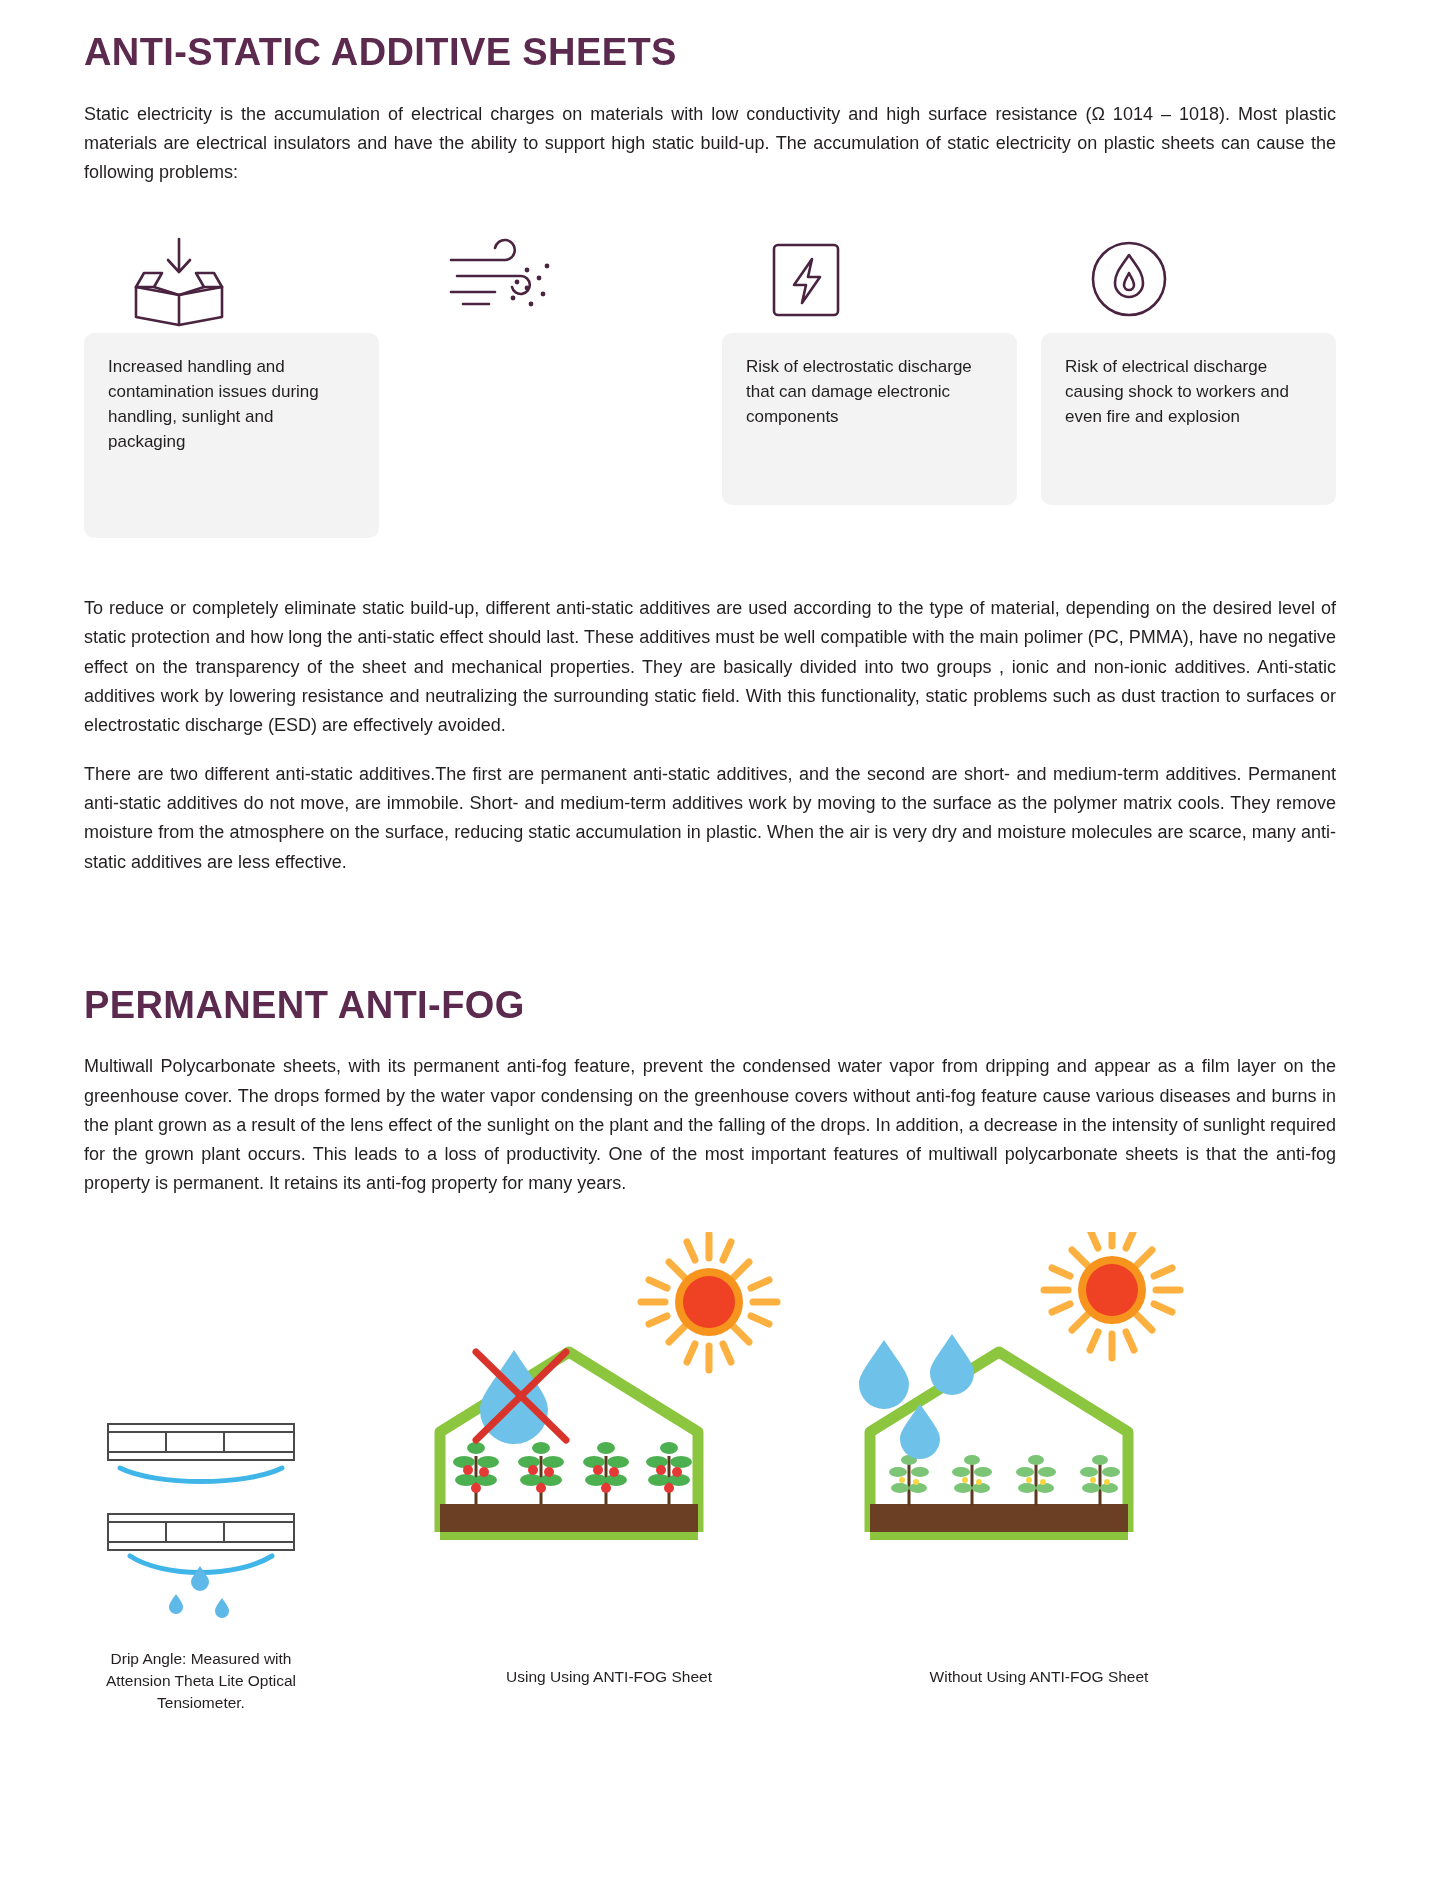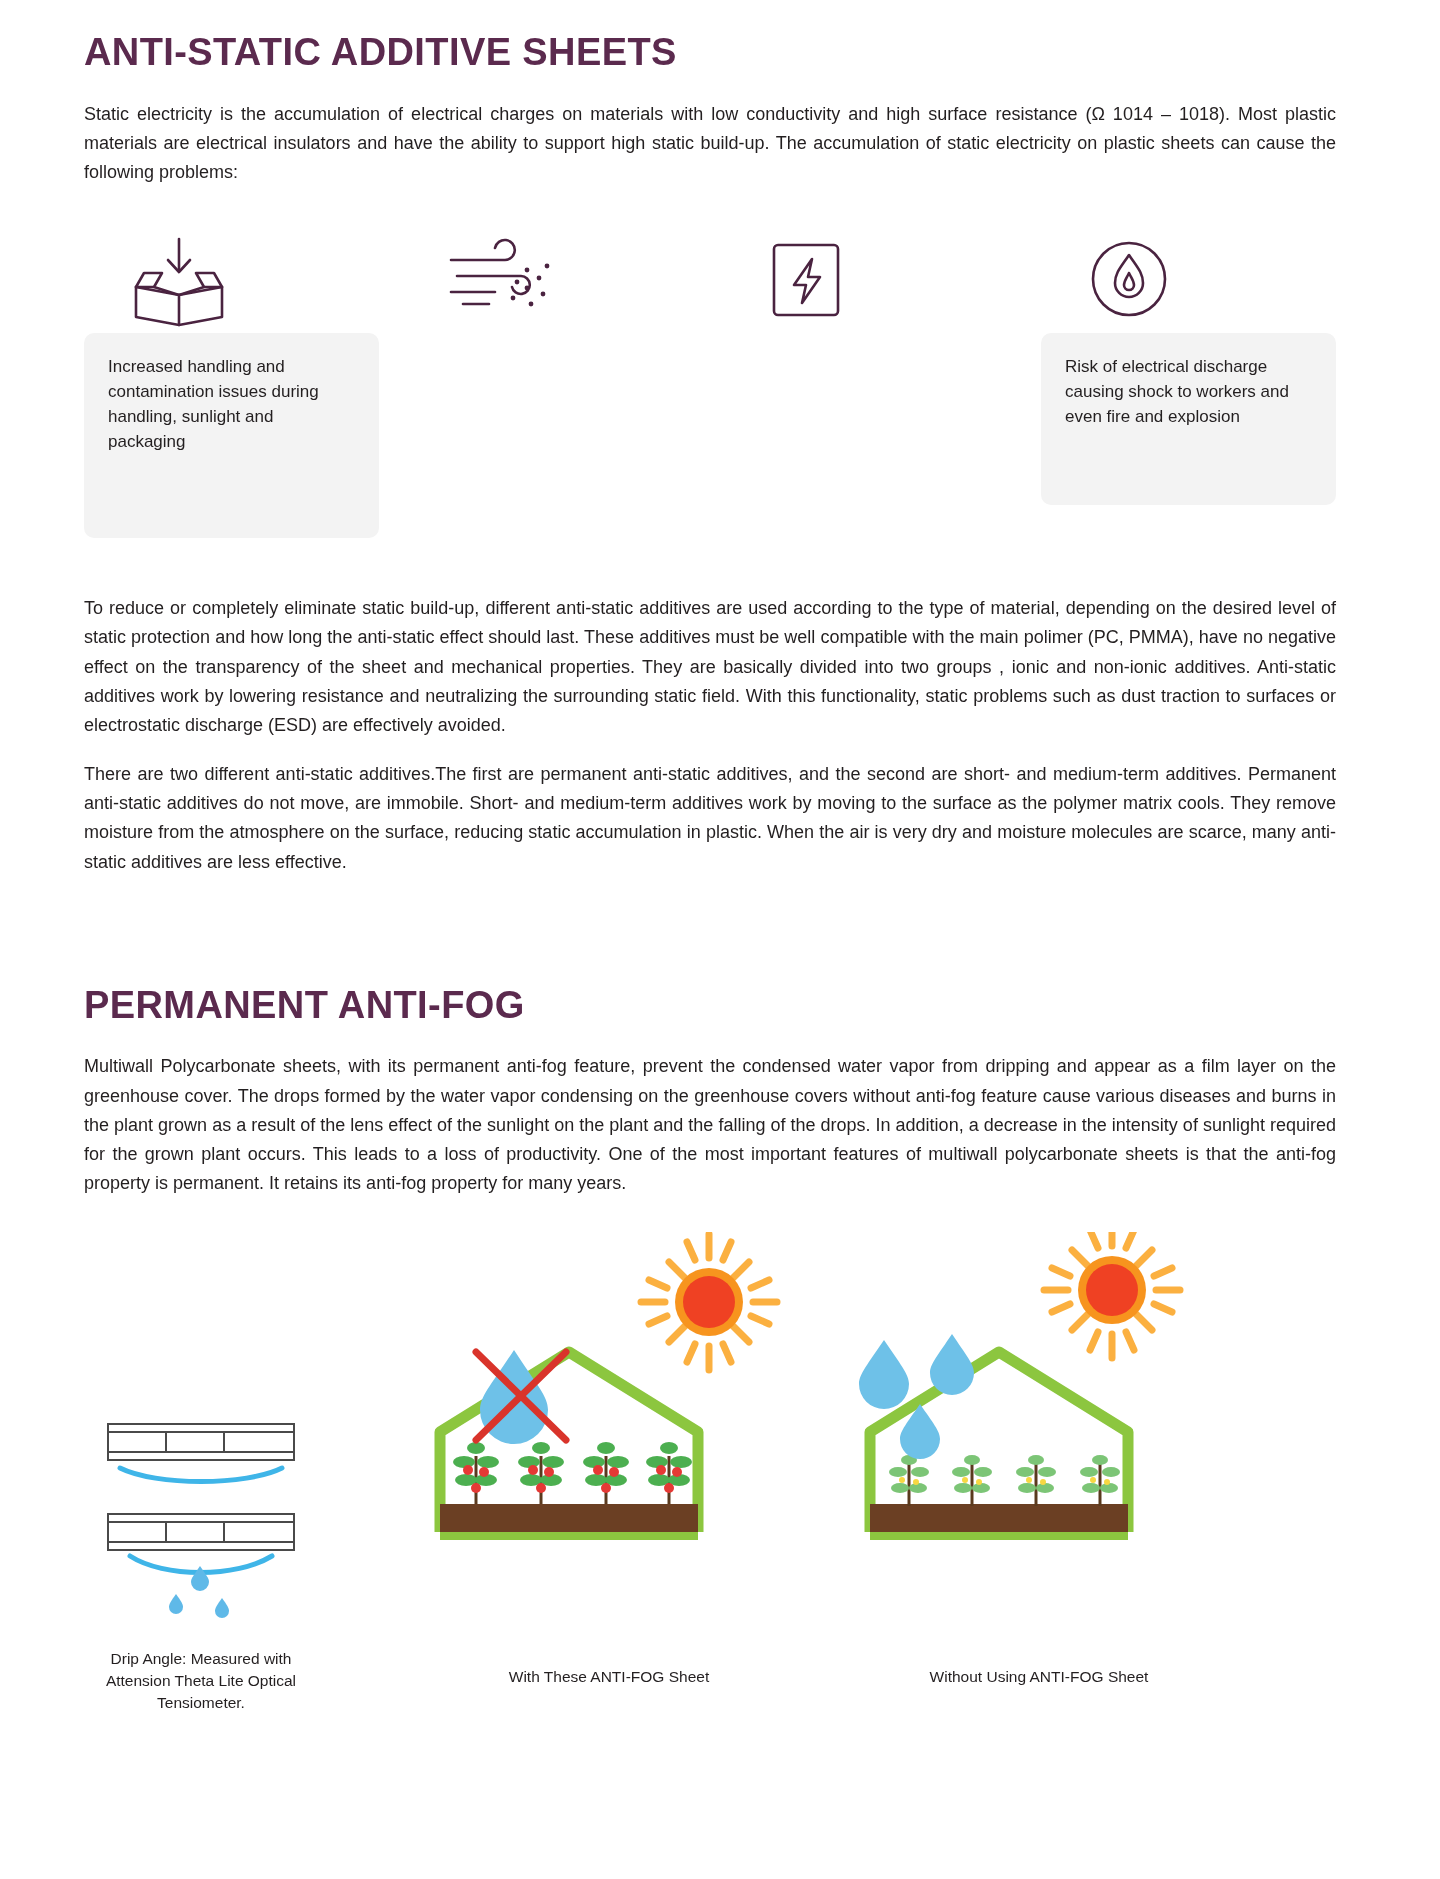--- a/index.html
+++ b/index.html
@@ -159,20 +159,21 @@
       </div>
     </div>
 
     <div class="problem-col">
       <div class="problem-icon">
         <svg width="92" height="92" viewBox="0 0 92 92" fill="none" stroke="#4a2340" stroke-width="2.6" stroke-linecap="round" stroke-linejoin="round">
           <rect x="12" y="10" width="64" height="70" rx="4"></rect>
           <path d="M50 24 L32 50 H44 L40 68 L58 42 H46 Z"></path>
         </svg>
       </div>
+      <div class="problem-card card-3">Risk of electrostatic discharge that can damage electronic components</div>
     </div>
 
     <div class="problem-col">
       <div class="problem-icon">
         <svg width="96" height="96" viewBox="0 0 96 96" fill="none" stroke="#4a2340" stroke-width="2.6" stroke-linecap="round" stroke-linejoin="round">
           <circle cx="48" cy="46" r="36"></circle>
           <path d="M48 22 C40 34 34 40 34 50 a14 14 0 0 0 28 0 C62 40 56 34 48 22 Z"></path>
           <path d="M48 40 C45 46 43 48 43 52 a5 5 0 0 0 10 0 C53 48 51 46 48 40 Z"></path>
         </svg>
       </div>
@@ -312,21 +313,21 @@
               </g>
             </g>
           </g>
 
           <path d="M60 118 c22 34 34 46 34 60 a34 34 0 0 1 -68 0 c0 -14 12 -26 34 -60 Z" fill="#6ec1e8" transform="translate(40,0)"></path>
           <g stroke="#d9342b" stroke-width="7" stroke-linecap="round">
             <line x1="62" y1="120" x2="152" y2="208"></line>
             <line x1="152" y1="120" x2="62" y2="208"></line>
           </g>
         </svg>
-        <div class="caption">With These ANTI-FOG Sheet</div>
+        <div class="caption">Using Using ANTI-FOG Sheet</div>
       </div>
 
       <div class="fig-right">
         <svg width="390" height="420" viewBox="0 0 390 420" fill="none">
 
           <g transform="translate(218,8)">
             <g stroke="#fbb040" stroke-width="7" stroke-linecap="round">
               <line x1="50" y1="-18" x2="50" y2="6"></line>
               <line x1="50" y1="94" x2="50" y2="118"></line>
               <line x1="-18" y1="50" x2="6" y2="50"></line>

